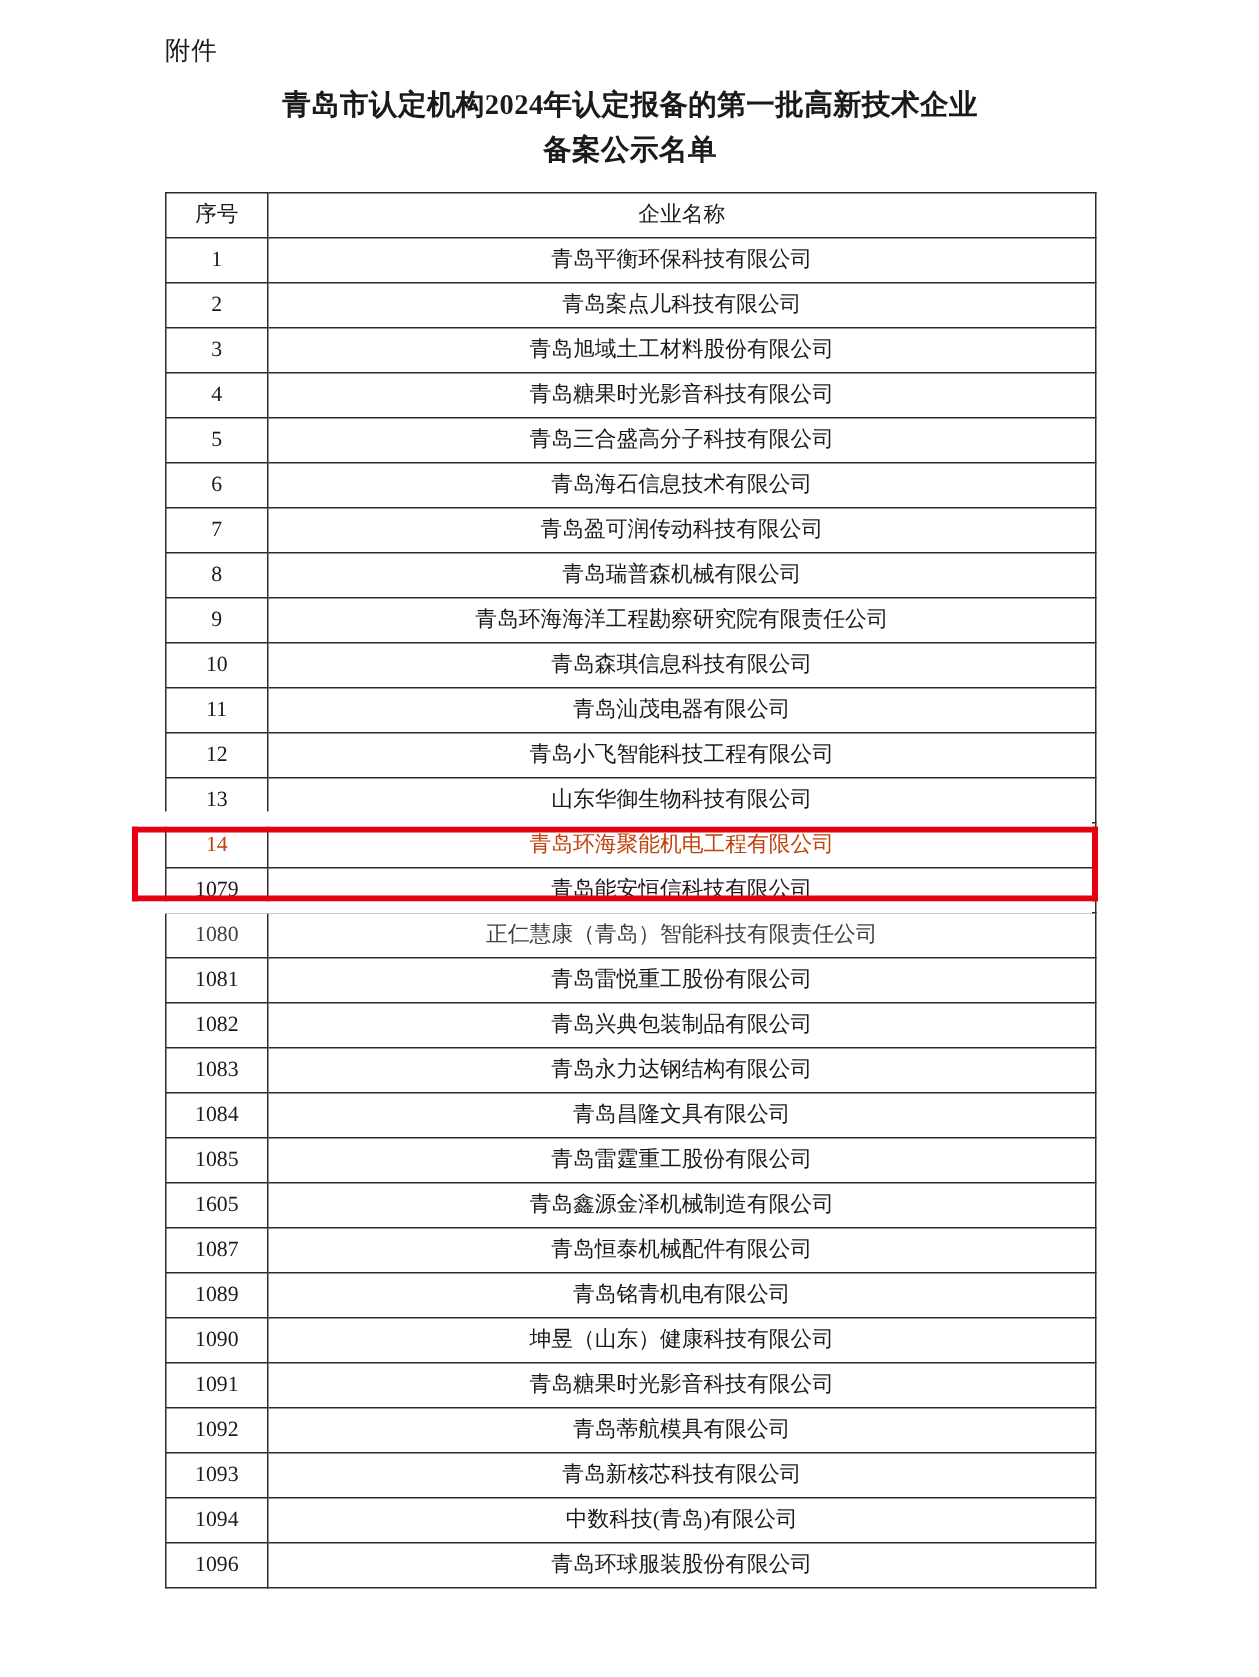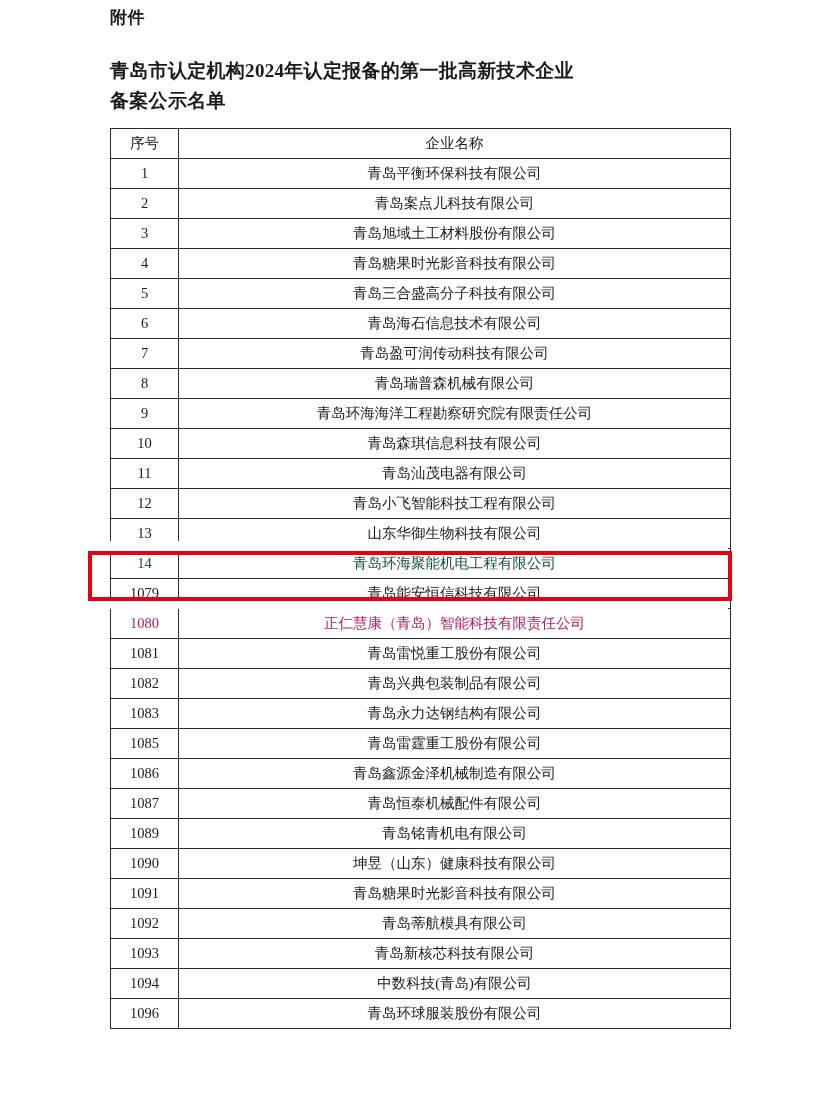--- a/index.html
+++ b/index.html
@@ -17,31 +17,30 @@
   }
   .page {
     position: relative;
     width: 839px;
     height: 1118px;
     box-sizing: border-box;
   }
   .attachment-label {
     position: absolute;
     left: 110px;
-    top: 6px;
+    top: 22px;
     font-size: 17px;
     letter-spacing: 0.5px;
-    font-weight: bold;
   }
   .doc-title {
     position: absolute;
     left: 110px;
     top: 56px;
     width: 620px;
-    text-align: left;
+    text-align: center;
     font-size: 19px;
     font-weight: bold;
     line-height: 30px;
     letter-spacing: 0.3px;
   }
   .doc-title .line2 {
     display: block;
     font-family: Liberation Serif, serif;
   }
   table.listing {
@@ -65,24 +64,24 @@
     overflow: hidden;
   }
   table.listing th {
     font-weight: normal;
   }
   col.col-index { width: 68px; }
   col.col-name { width: 552px; }
 
   
   tr.clipped-top td {
-    color: #14532d;
+    color: #c2410c;
   }
   tr.clipped-bottom td {
-    color: #be185d;
+    color: #404040;
   }
 
   
   .red-box {
     position: absolute;
     left: 88px;
     top: 551px;
     width: 644px;
     height: 50px;
     border: 4px solid #e60012;
@@ -192,25 +191,29 @@
         </tr>
         <tr>
           <td>1082</td>
           <td>青岛兴典包装制品有限公司</td>
         </tr>
         <tr>
           <td>1083</td>
           <td>青岛永力达钢结构有限公司</td>
         </tr>
         <tr>
+          <td>1084</td>
+          <td>青岛昌隆文具有限公司</td>
+        </tr>
+        <tr>
           <td>1085</td>
           <td>青岛雷霆重工股份有限公司</td>
         </tr>
         <tr>
-          <td>1086</td>
+          <td>1605</td>
           <td>青岛鑫源金泽机械制造有限公司</td>
         </tr>
         <tr>
           <td>1087</td>
           <td>青岛恒泰机械配件有限公司</td>
         </tr>
         <tr>
           <td>1089</td>
           <td>青岛铭青机电有限公司</td>
         </tr>

